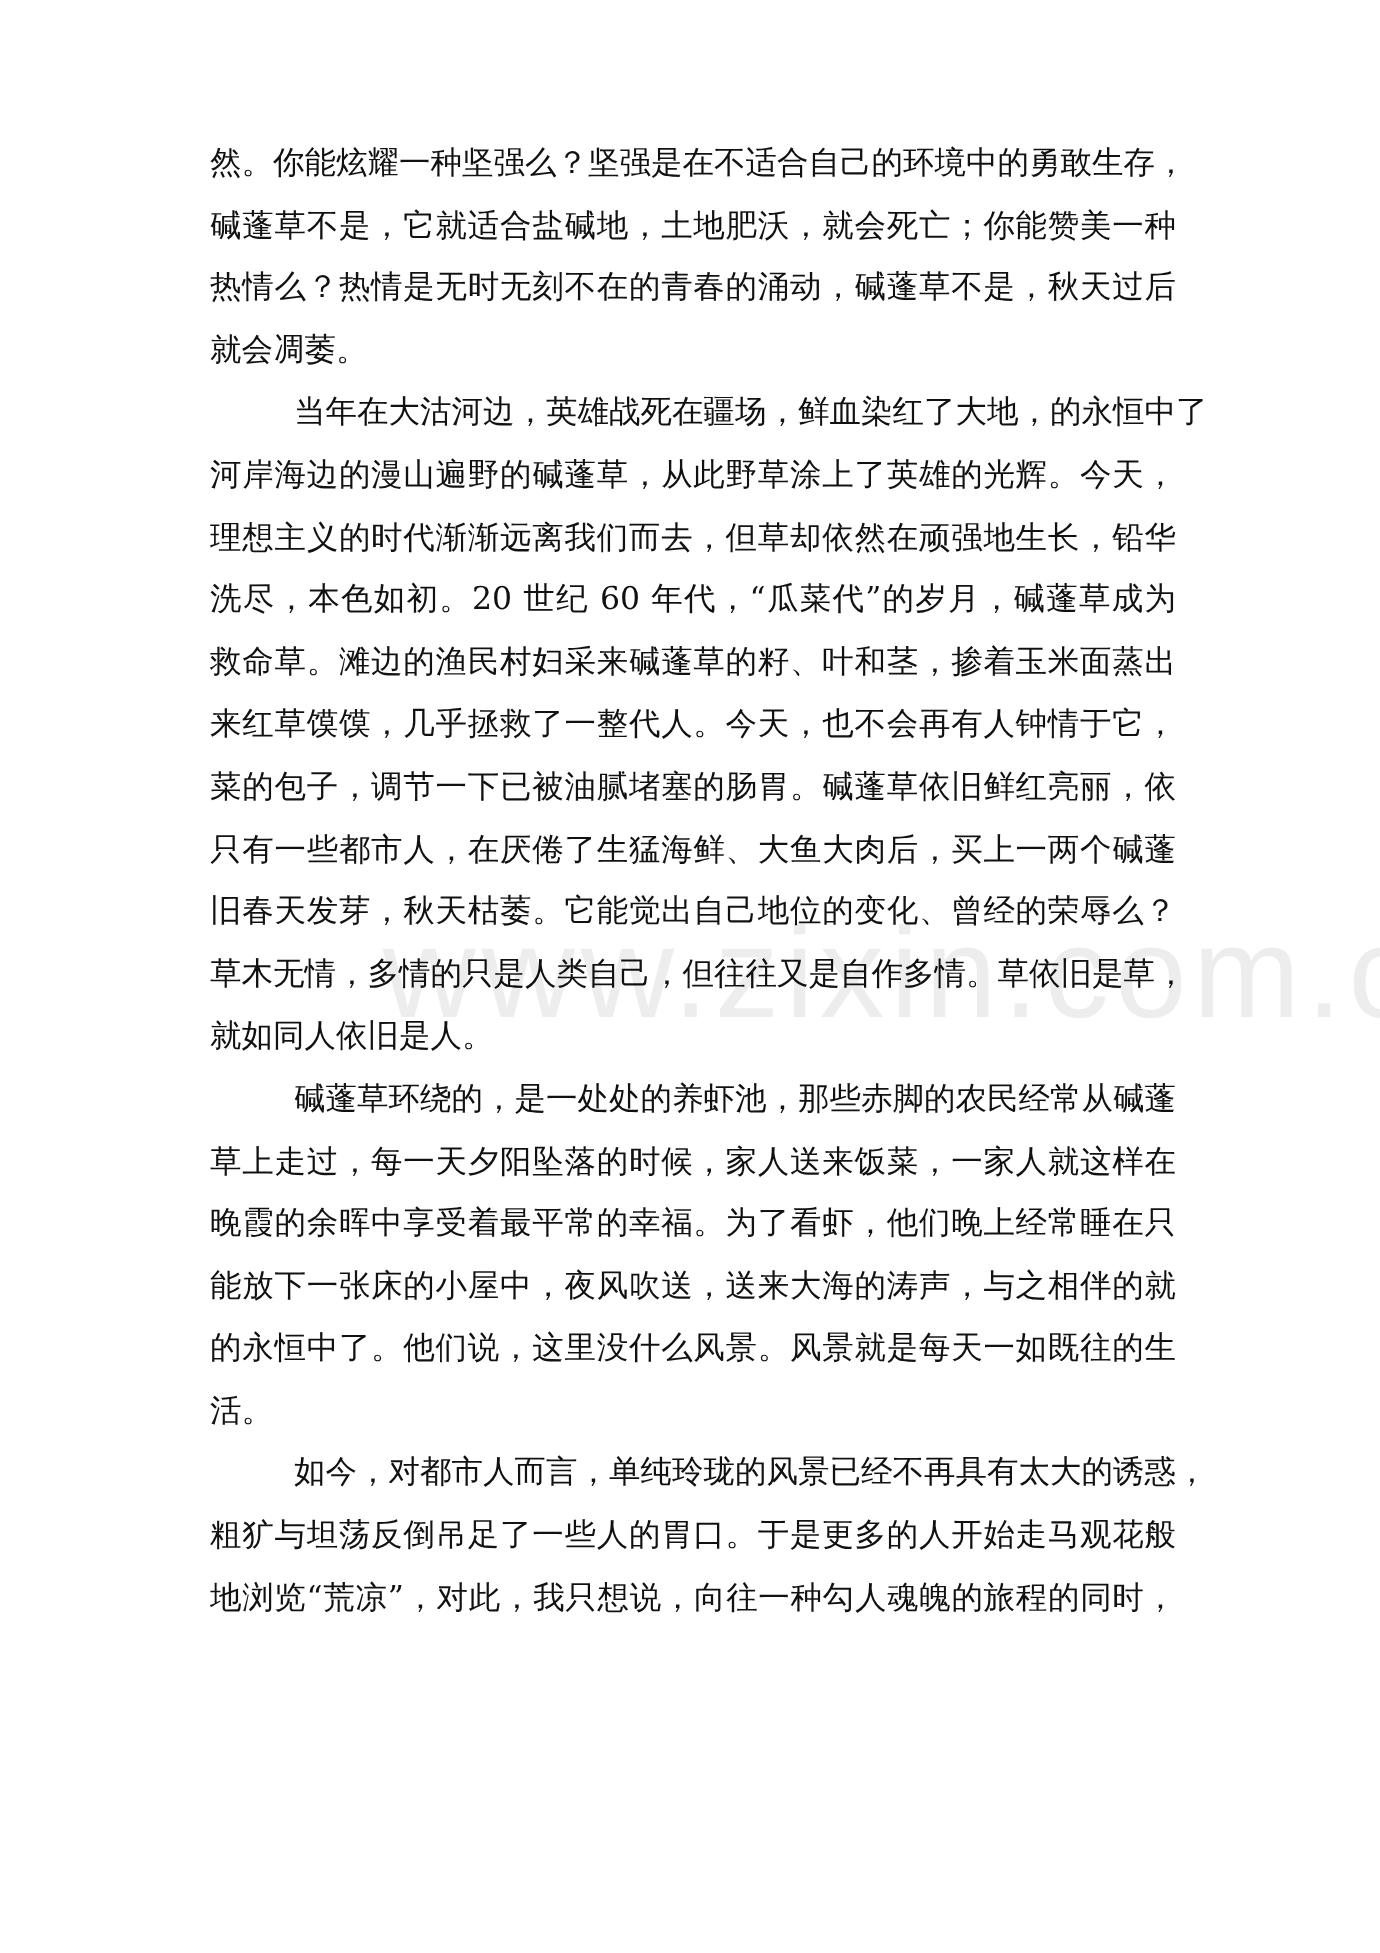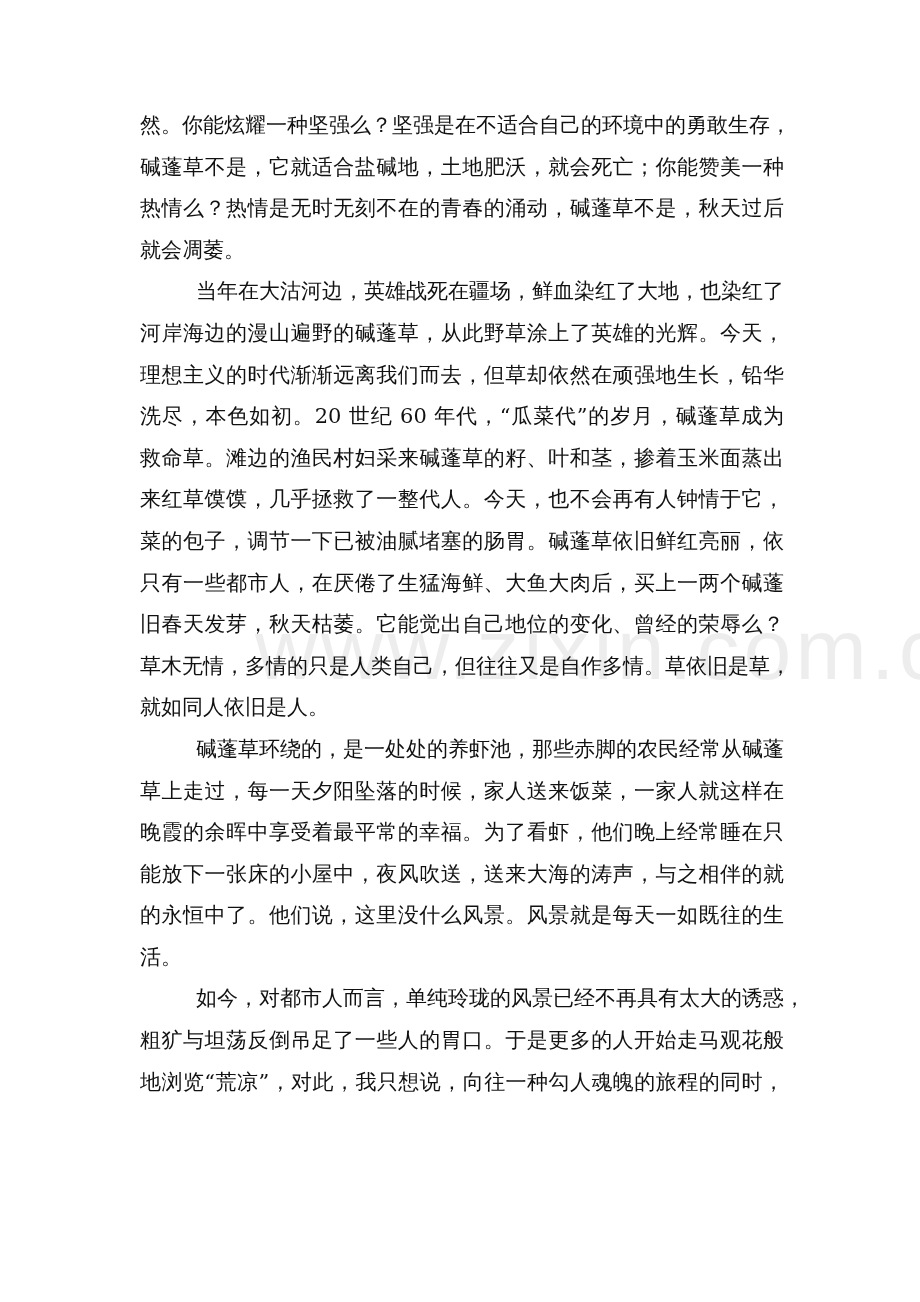--- a/index.html
+++ b/index.html
@@ -9,21 +9,21 @@
     }
     body {
       width: 920px;
       height: 1302px;
       position: relative;
       overflow: hidden;
     }
     .page {
       position: absolute;
       left: 140px;
-      top: 105px;
+      top: 88px;
       width: 644px;
       font-family: "DejaVu Serif", "Liberation Serif", serif;
       font-size: 21px;
       color: #111111;
     }
     .line {
       height: 41.6px;
       line-height: 41.6px;
       white-space: nowrap;
       text-align: justify;
@@ -56,21 +56,21 @@
 <div class="page">
 
   <div>
     <div class="line">然。你能炫耀一种坚强么？坚强是在不适合自己的环境中的勇敢生存，</div>
     <div class="line">碱蓬草不是，它就适合盐碱地，土地肥沃，就会死亡；你能赞美一种</div>
     <div class="line">热情么？热情是无时无刻不在的青春的涌动，碱蓬草不是，秋天过后</div>
     <div class="line last">就会凋萎。</div>
   </div>
 
   <div>
-    <div class="line indent">当年在大沽河边，英雄战死在疆场，鲜血染红了大地，也染红了</div>
+    <div class="line indent">当年在大沽河边，英雄战死在疆场，鲜血染红了大地，的永恒中了</div>
     <div class="line">河岸海边的漫山遍野的碱蓬草，从此野草涂上了英雄的光辉。今天，</div>
     <div class="line">理想主义的时代渐渐远离我们而去，但草却依然在顽强地生长，铅华</div>
     <div class="line">洗尽，本色如初。20 世纪 60 年代，“瓜菜代”的岁月，碱蓬草成为</div>
     <div class="line">救命草。滩边的渔民村妇采来碱蓬草的籽、叶和茎，掺着玉米面蒸出</div>
     <div class="line">来红草馍馍，几乎拯救了一整代人。今天，也不会再有人钟情于它，</div>
     <div class="line">菜的包子，调节一下已被油腻堵塞的肠胃。碱蓬草依旧鲜红亮丽，依</div>
     <div class="line">只有一些都市人，在厌倦了生猛海鲜、大鱼大肉后，买上一两个碱蓬</div>
     <div class="line">旧春天发芽，秋天枯萎。它能觉出自己地位的变化、曾经的荣辱么？</div>
     <div class="line">草木无情，多情的只是人类自己，但往往又是自作多情。草依旧是草，</div>
     <div class="line last">就如同人依旧是人。</div>

